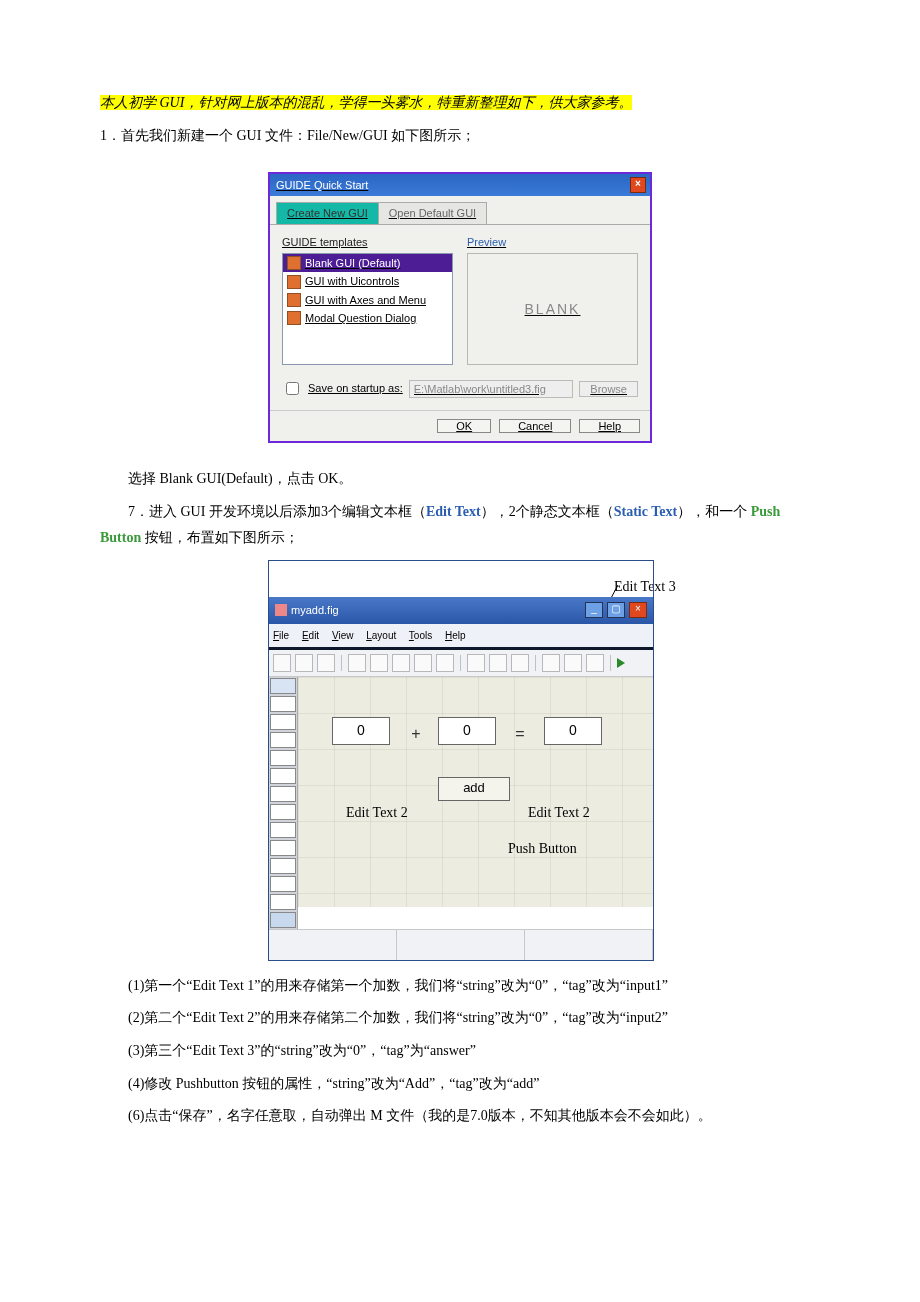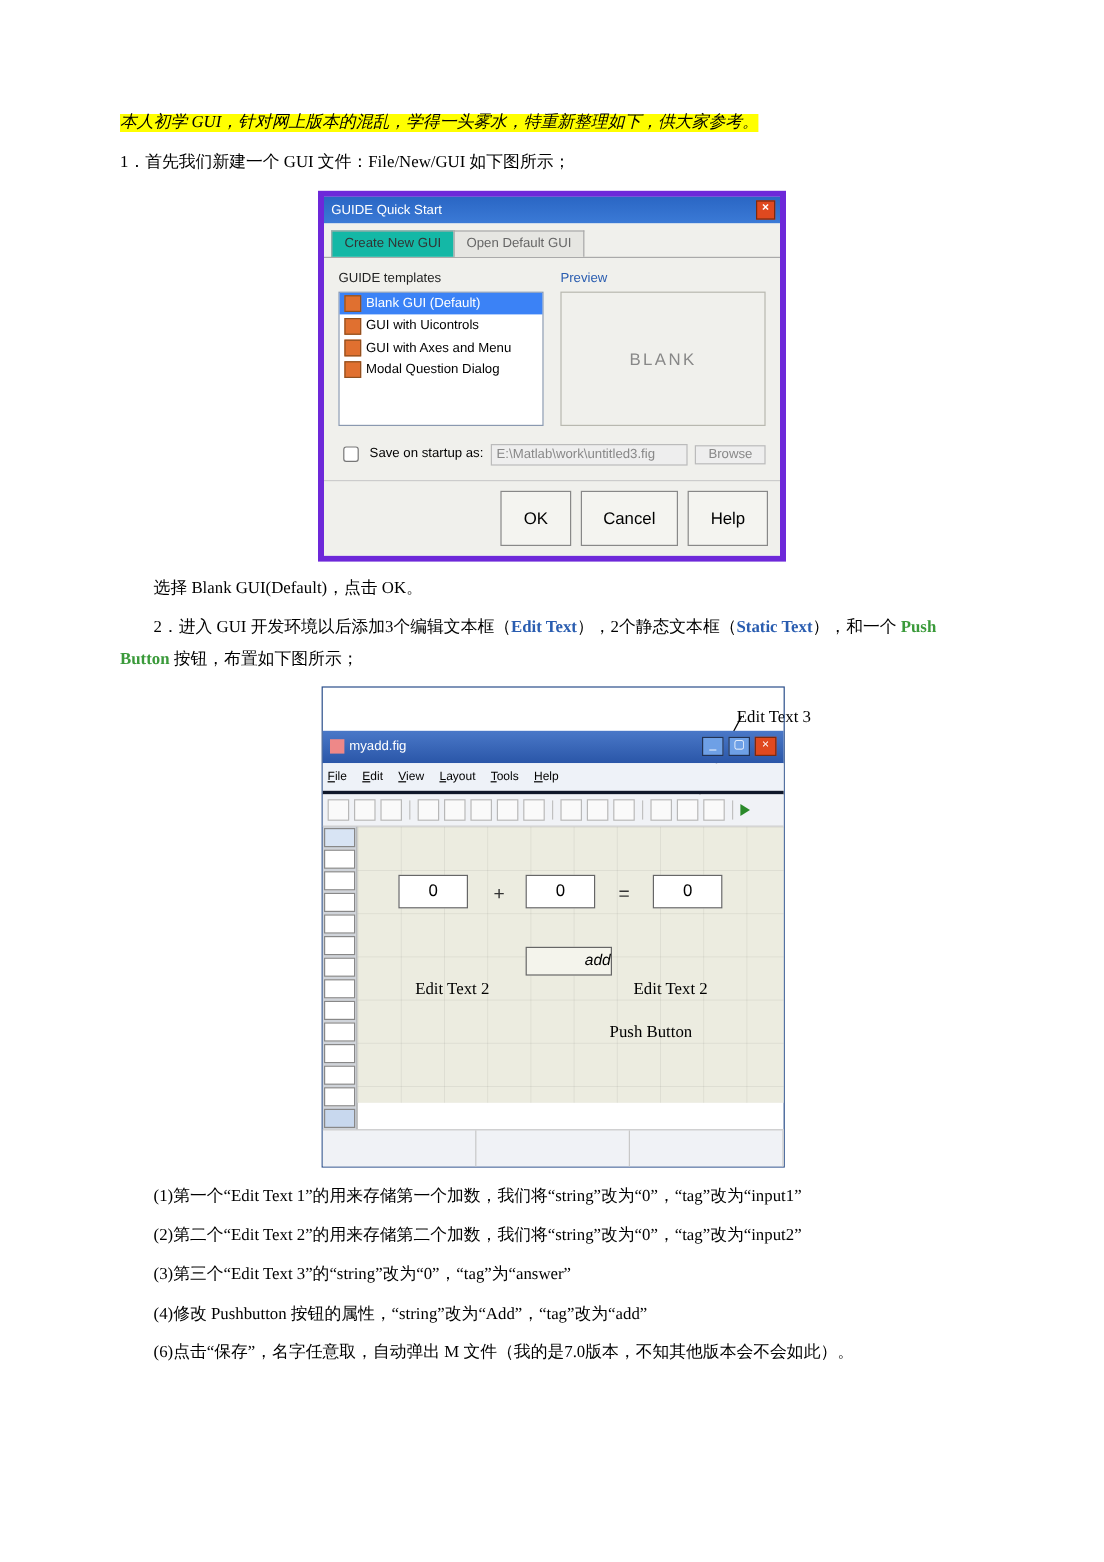--- a/index.html
+++ b/index.html
@@ -23,25 +23,26 @@
   .para {
     text-indent: 2em;
     margin: 6px 0;
   }
   .blue { color: #2a5db0; font-weight: bold; }
   .green { color: #3a9a3a; font-weight: bold; }
 
   
   .dlg {
     width: 380px;
-    margin: 10px auto;
-    border: 5px solid #6d28d9;
+    margin: 23px auto;
+    border: 2px solid #6d28d9;
     font-family: Tahoma, Arial, sans-serif;
     font-size: 11px;
     line-height: 1.3;
+    text-decoration: underline;
   }
   .dlg .titlebar {
     background: linear-gradient(#2a66c4, #3b7ad6);
     color: #fff;
     padding: 4px 6px;
     position: relative;
   }
   .dlg .titlebar .close {
     position: absolute; right: 4px; top: 3px;
     width: 14px; height: 14px;
@@ -77,21 +78,21 @@
   .dlg .listbox {
     border:1px solid #8a99b0;
     background:#fff;
     height: 110px;
     font-size:11px;
   }
   .dlg .listbox .item {
     padding: 2px 4px;
     display:flex; align-items:center; gap:4px;
   }
-  .dlg .listbox .item.sel { background:#3b82f6; color:#fff; }
+  .dlg .listbox .item.sel { background:#4c1d95; color:#fff; }
   .dlg .ico {
     width:12px;height:12px; flex:0 0 12px;
     background:#e07030; border:1px solid #905020;
   }
   .dlg .preview {
     flex:1;
   }
   .dlg .preview .lbl { color:#2a5db0; margin-bottom:4px; }
   .dlg .preview .box {
     border:1px solid #b8b8b0;
@@ -112,21 +113,21 @@
     font-size:11px; padding:1px 10px; color:#888;
     background:#eee; border:1px solid #bbb;
   }
   .dlg .footer {
     background:#f0f0ec;
     border-top:1px solid #ccc;
     padding:8px 10px;
     display:flex; justify-content:flex-end; gap:8px;
   }
   .dlg .footer button {
-    font-size:14px; padding:14px 18px;
+    font-size:11px; padding:0 18px;
     background:#f4f4f0; border:1px solid #888;
   }
 
   
   .guide {
     width: 384px;
     margin: 8px auto 8px;
     font-family: Tahoma, Arial, sans-serif;
     font-size: 11px;
     border:1px solid #2a4e8a;
@@ -198,21 +199,21 @@
     text-align:center; line-height:24px; font-size:14px;
   }
   .guide .st {
     position:absolute;
     width:20px; text-align:center; font-size:16px; color:#333;
   }
   .guide .pb {
     position:absolute;
     width:70px; height:22px;
     background:#f4f4ec; border:1px solid #666;
-    text-align:right; line-height:20px; font-size:13px;font-style:italic;
+    text-align:center; line-height:20px; font-size:13px;
   }
   .guide .statusbar {
     background:#f0f2f6;
     height:30px;
     border-top:1px solid #c8c8c8;
     display:flex;
   }
   .guide .statusbar div { border-right:1px solid #c8c8c8; }
   .guide .statusbar .s1{flex:1}
   .guide .statusbar .s2{flex:1}
@@ -292,21 +293,21 @@
     <div class="footer">
       <button>OK</button>
       <button>Cancel</button>
       <button>Help</button>
     </div>
   </div>
 
   <p class="para">选择 Blank GUI(Default)，点击 OK。</p>
 
   <p class="para">
-    <span>2．进入 GUI 开发环境以后添加3个编辑文本框（</span><span class="blue">Edit Text</span><span>），2个静态文本框（</span><span class="blue">Static Text</span><span>），和一个</span><span class="green"> Push Button </span><span>按钮，布置如下图所示；</span>
+    <span>7．进入 GUI 开发环境以后添加3个编辑文本框（</span><span class="blue">Edit Text</span><span>），2个静态文本框（</span><span class="blue">Static Text</span><span>），和一个</span><span class="green"> Push Button </span><span>按钮，布置如下图所示；</span>
   </p>
 
   <div class="annot">
     <svg class="lines" width="440" height="320">
       <line x1="350" y1="25" x2="310" y2="100" stroke="#000" stroke-width="1"></line>
       <line x1="110" y1="240" x2="95" y2="130" stroke="#000" stroke-width="1"></line>
       <line x1="200" y1="240" x2="188" y2="130" stroke="#000" stroke-width="1"></line>
       <line x1="295" y1="240" x2="245" y2="168" stroke="#000" stroke-width="1"></line>
       <line x1="300" y1="278" x2="210" y2="168" stroke="#000" stroke-width="1"></line>
     </svg>

